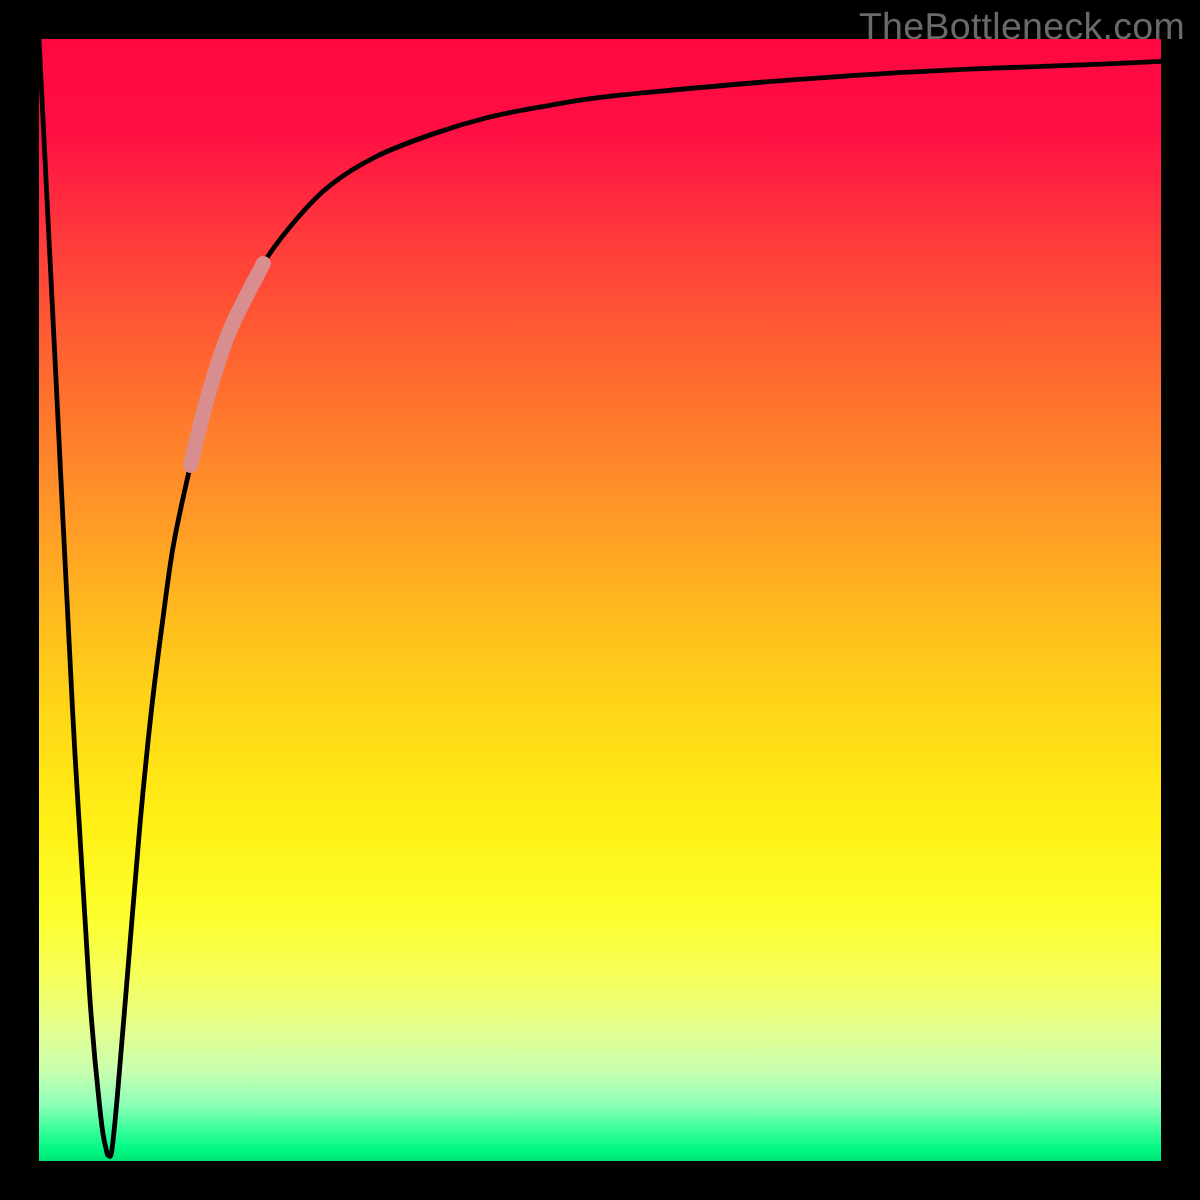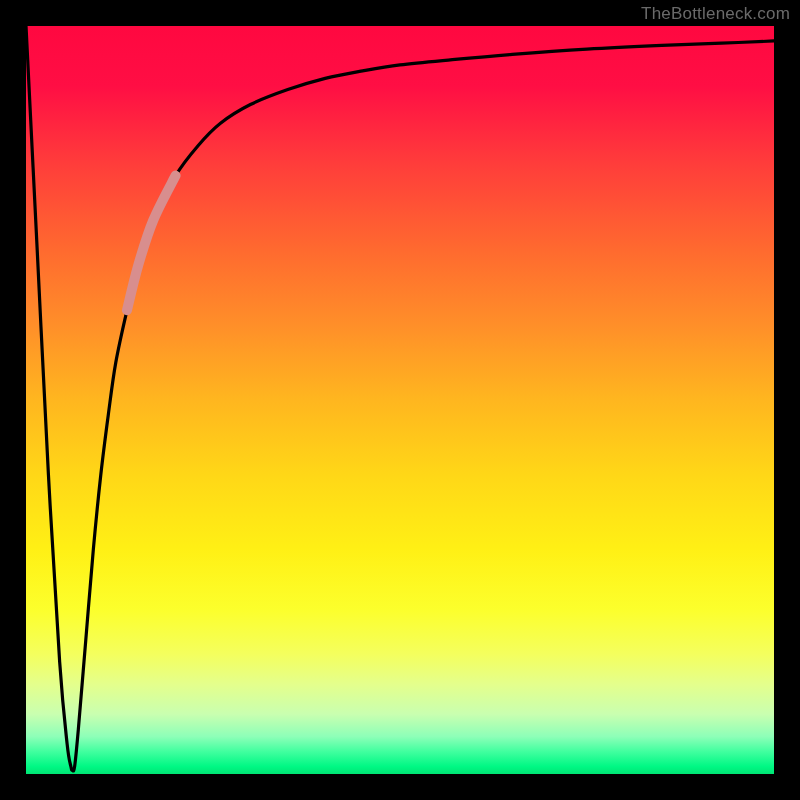--- a/index.html
+++ b/index.html
@@ -45,21 +45,21 @@
       #41ff9f 97%,
       #00f884 99%,
       #00e574 100%
     );
   }
   .attribution {
     position: absolute;
     top: 4px;
     right: 10px;
     color: #6a6a6a;
-    font-size: 17px;
+    font-size: 25px;
     letter-spacing: 0.2px;
     font-weight: 400;
     user-select: none;
   }
   svg.curve {
     position: absolute;
     inset: 0;
     width: 100%;
     height: 100%;
   }

